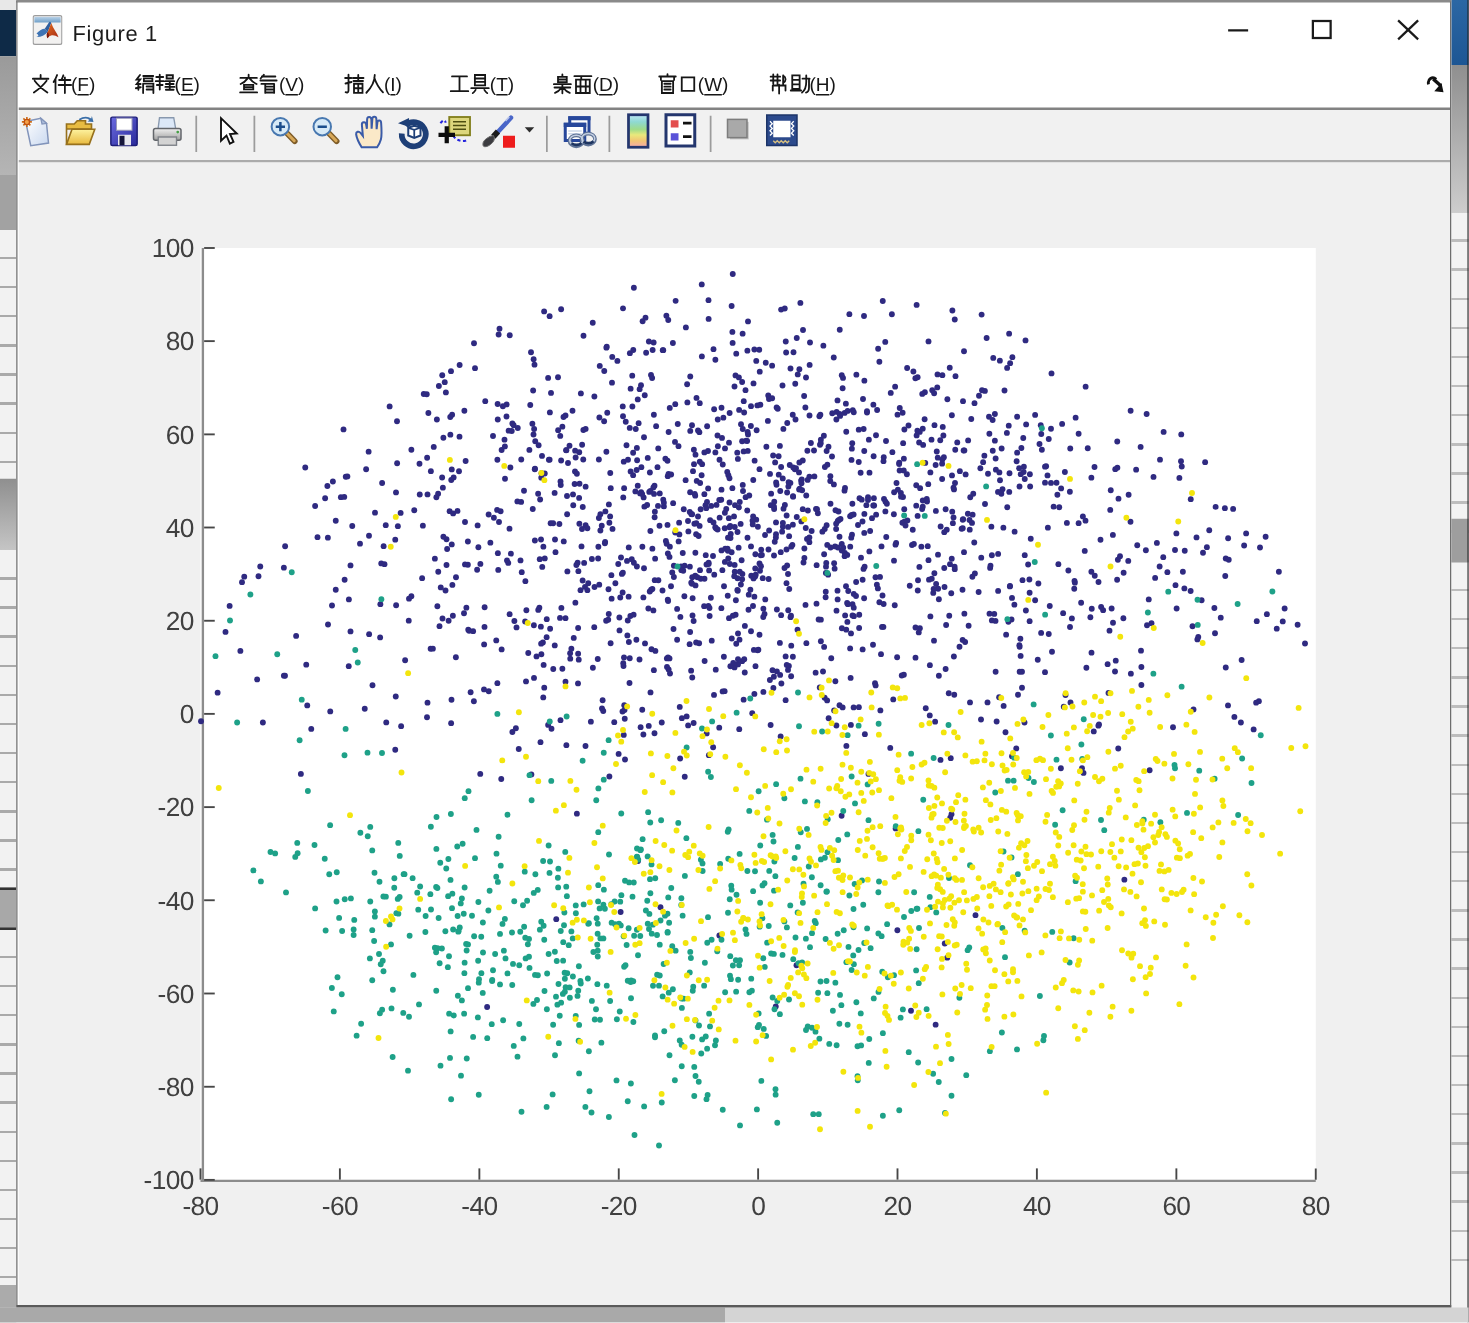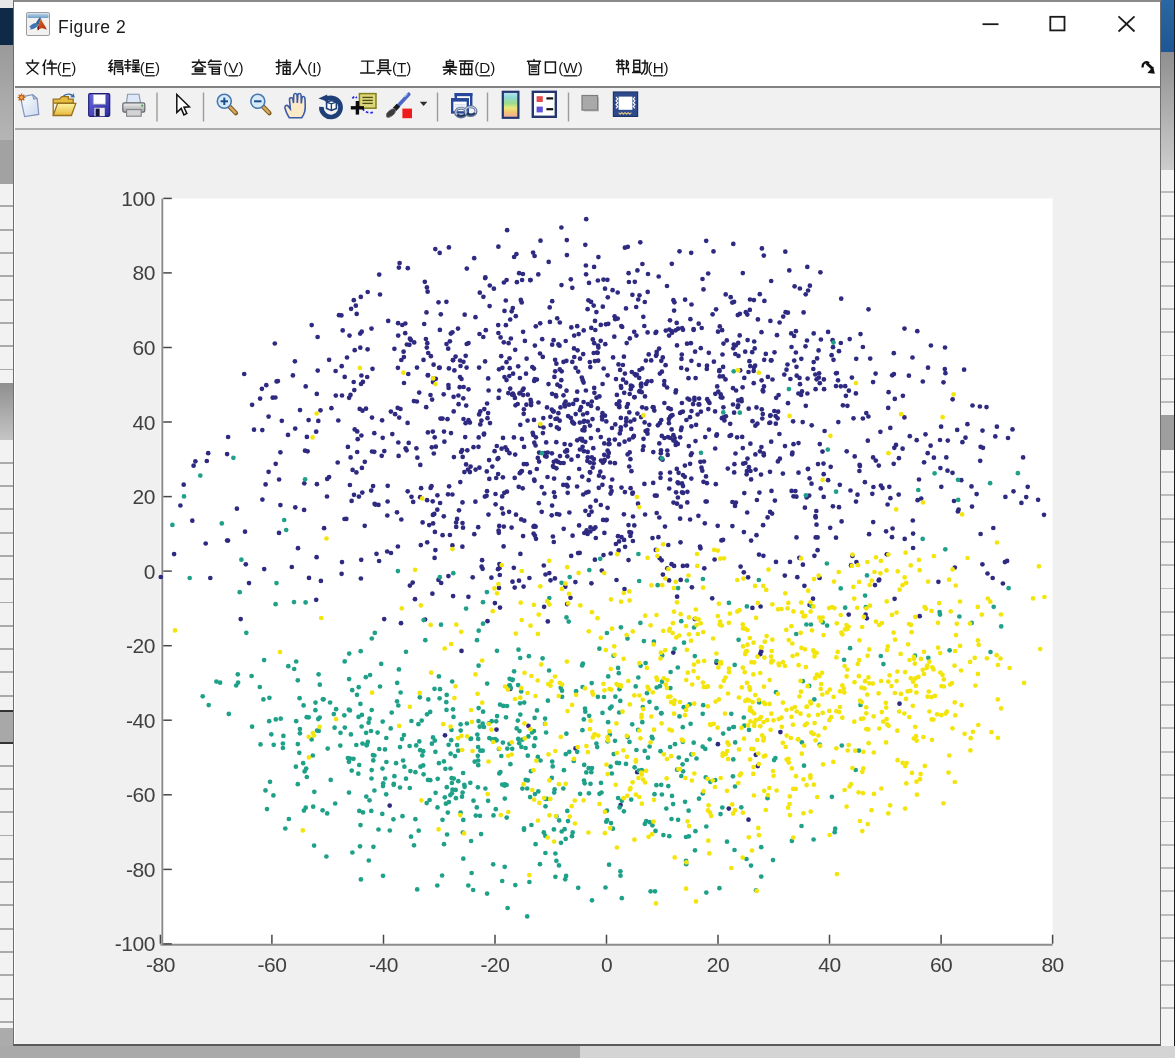--- a/index.html
+++ b/index.html
@@ -40,21 +40,21 @@
     <linearGradient id="mo" x1="0" y1="0" x2="1" y2="1">
         <stop offset="0" stop-color="#e06c1e"></stop>
         <stop offset="1" stop-color="#a82a14"></stop>
       </linearGradient>
   </defs>
   <path d="M3.2,14.8 Q7,10.8 9.8,11 L12.2,13.6 Q8.5,17.8 3.2,17.6 Q6.2,16.4 3.2,14.8 Z" fill="#3f74b4"></path>
   <path d="M9.8,11 L13,6.2 Q14,4.6 15,6.4 L12.2,13.6 Z" fill="#2e5e9e"></path>
   <path d="M15,6.4 Q16.3,10 18.2,12.8 Q20.2,15.6 20.8,17.8 Q17.8,15.8 15.4,16.2 Q13.3,16.6 11.8,18.6 Q10.8,15 12.2,13.6 L15,6.4 Z" fill="url(#mo)"></path>
   <path d="M12.2,13.6 Q13.5,15.5 13.2,17.1 Q12.4,17.8 11.8,18.6 Q10.8,15 12.2,13.6 Z" fill="#7a1a10"></path>
 </svg>
-<div class="abs" style="left:58px;top:16.5px;font-size:17.5px;letter-spacing:0.5px;color:#1b1b1b">Figure 2</div>
+<div class="abs" style="left:58px;top:16.5px;font-size:17.5px;letter-spacing:0.5px;color:#1b1b1b">Figure 1</div>
 
 <svg class="abs" style="left:975px;top:10px" width="170" height="28" viewBox="0 0 170 28">
   <g stroke="#1a1a1a" stroke-width="1.8" fill="none">
     <line x1="7.5" y1="14.2" x2="23.5" y2="14.2"></line>
     <rect x="75.3" y="6.8" width="14.2" height="13.6"></rect>
     <line x1="143.5" y1="6.3" x2="159.5" y2="21.5"></line>
     <line x1="159.5" y1="6.3" x2="143.5" y2="21.5"></line>
   </g>
 </svg>
 

